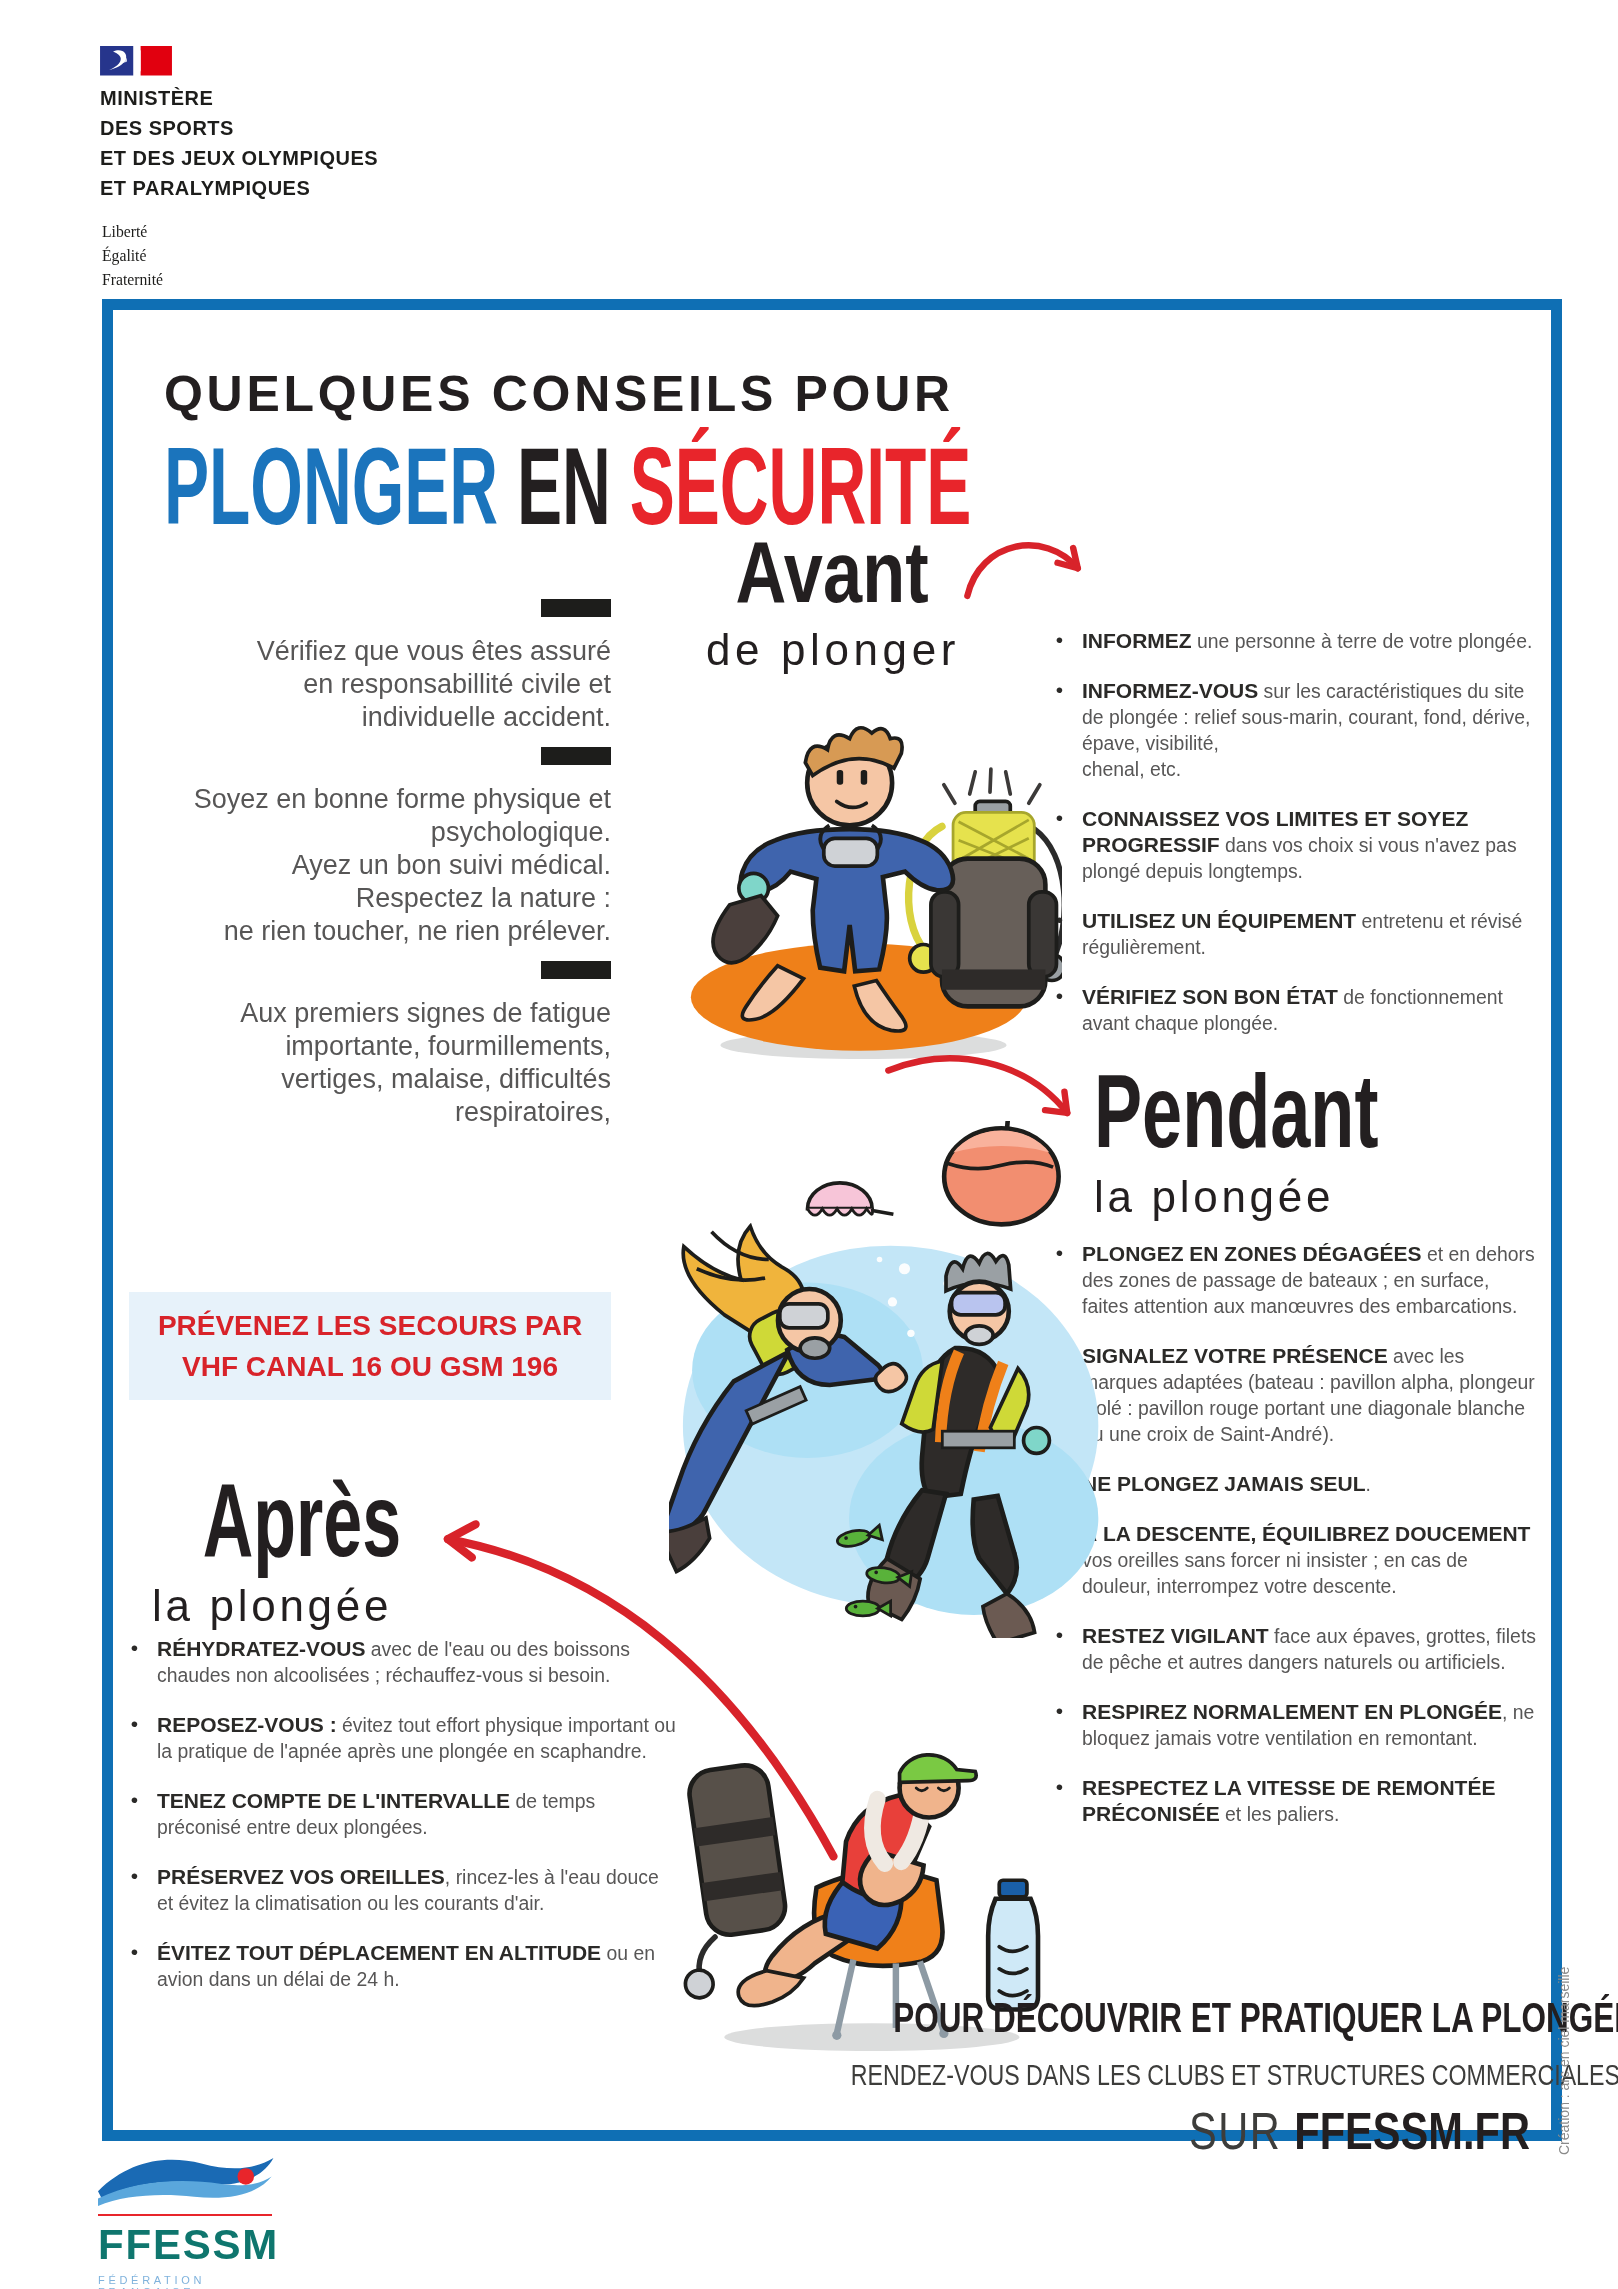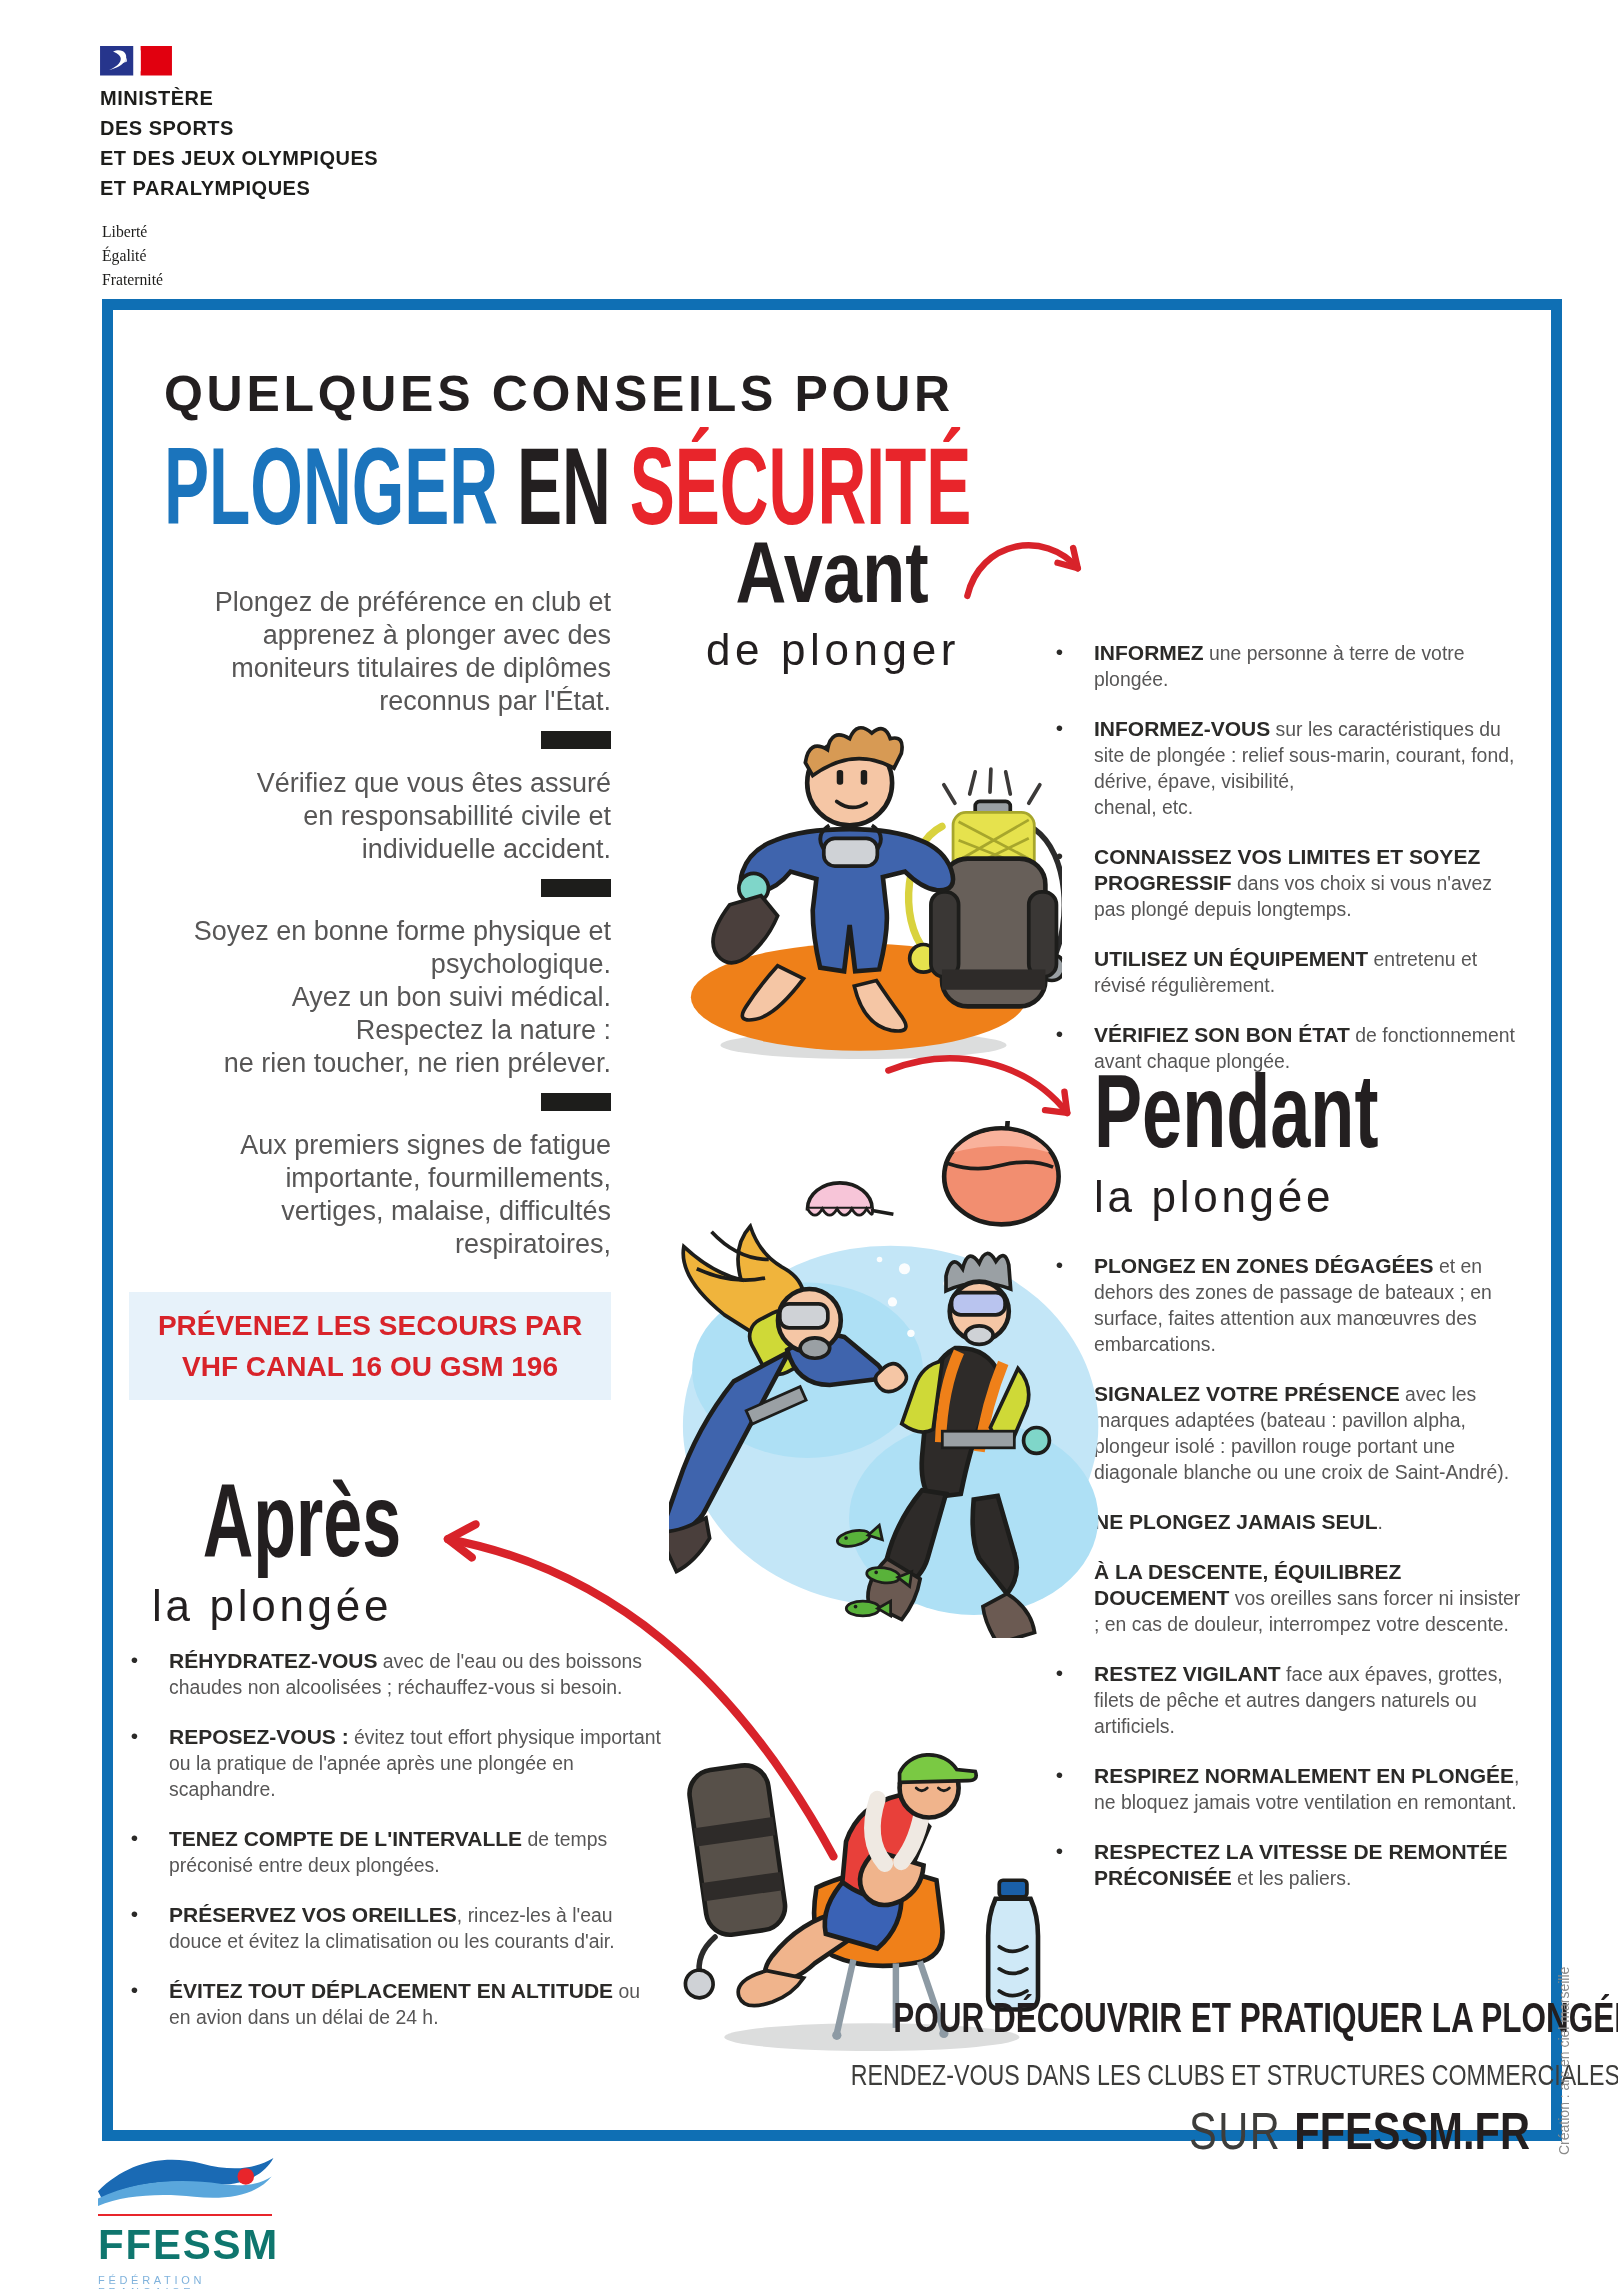--- a/index.html
+++ b/index.html
@@ -48,21 +48,21 @@
   #apres-head .sec-title{font-size:103px;transform:scaleX(.68);transform-origin:50% 0;}
   #apres-head .sec-sub{font-size:44px;letter-spacing:3.7px;margin-top:9.2px;}
 
   
   .bullets{display:block;}
   #avant-bullets{left:1054px;top:624px;width:489px;}
   #pendant-bullets{left:1054px;top:1237px;width:489px;}
   #apres-bullets{left:129px;top:1632px;width:554px;}
   .bullet{position:relative;padding-left:24px;margin-bottom:24px;}
   .bullet::before{content:"•";position:absolute;left:1.8px;top:0;font-size:21px;color:#2b2a28;}
-  .btext{margin:16px;font-size:19.4px;line-height:26px;color:#575656;white-space:pre-line;}
+  .btext{margin:4px;font-size:19.4px;line-height:26px;color:#575656;white-space:pre-line;}
   .lead{font-weight:800;font-size:21px;color:#2b2a28;}
 
   
   #footer-text{right:89px;top:1994px;width:849px;text-align:right;}
   #footer-l1{font-size:42px;font-weight:800;color:#231f20;transform:scaleX(.75);transform-origin:100% 0;white-space:nowrap;}
   #footer-l2{font-size:29px;font-weight:400;color:#3d3d3b;margin-top:16.6px;transform:scaleX(.8);transform-origin:100% 0;white-space:nowrap;}
   #footer-l3{font-size:52px;margin-top:9.2px;transform:scaleX(.8);transform-origin:100% 0;white-space:nowrap;}
   #footer-l3 .sur{font-weight:300;color:#3d3d3b;letter-spacing:1.8px;}
   #footer-l3 .site{font-weight:800;color:#231f20;}
   #credit{left:1556px;top:2155px;transform:rotate(-90deg);transform-origin:0 0;
@@ -101,24 +101,20 @@
   <div class="main-title">
     <span class="w-blue">PLONGER</span>
     <span class="w-black">EN</span>
     <span class="w-red">SÉCURITÉ</span>
   </div>
 </div>
 
 <div class="abs" id="intro">
 
     <div class="intro-item">
-      <p class="ipara">Plongez de préférence en club et
-apprenez à plonger avec des
-moniteurs titulaires de diplômes
-reconnus par l'État.</p>
       <div class="bar"></div>
     </div>
 
     <div class="intro-item">
       <p class="ipara">Vérifiez que vous êtes assuré
 en responsabillité civile et
 individuelle accident.</p>
       <div class="bar"></div>
     </div>
 

